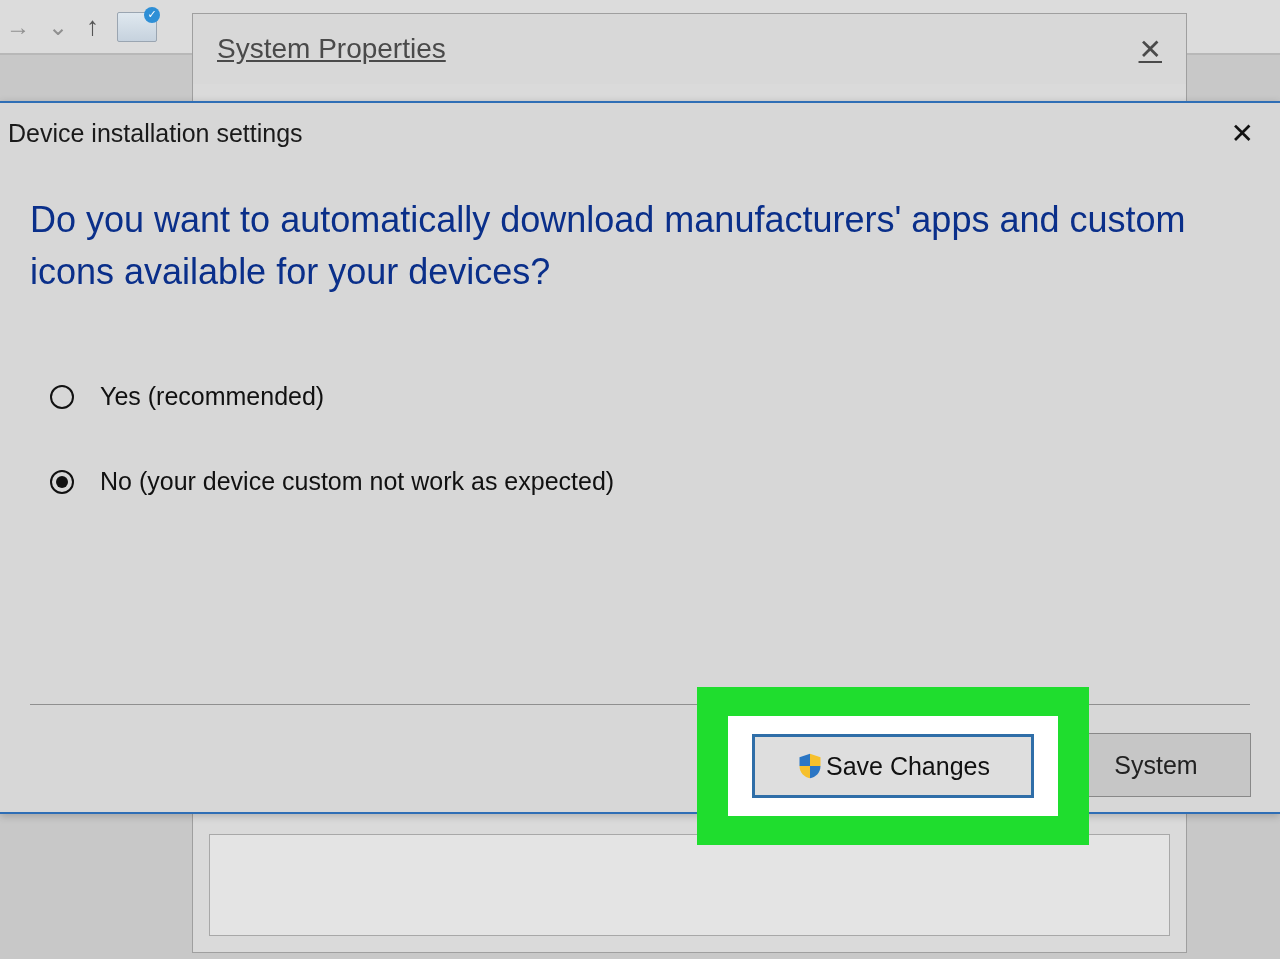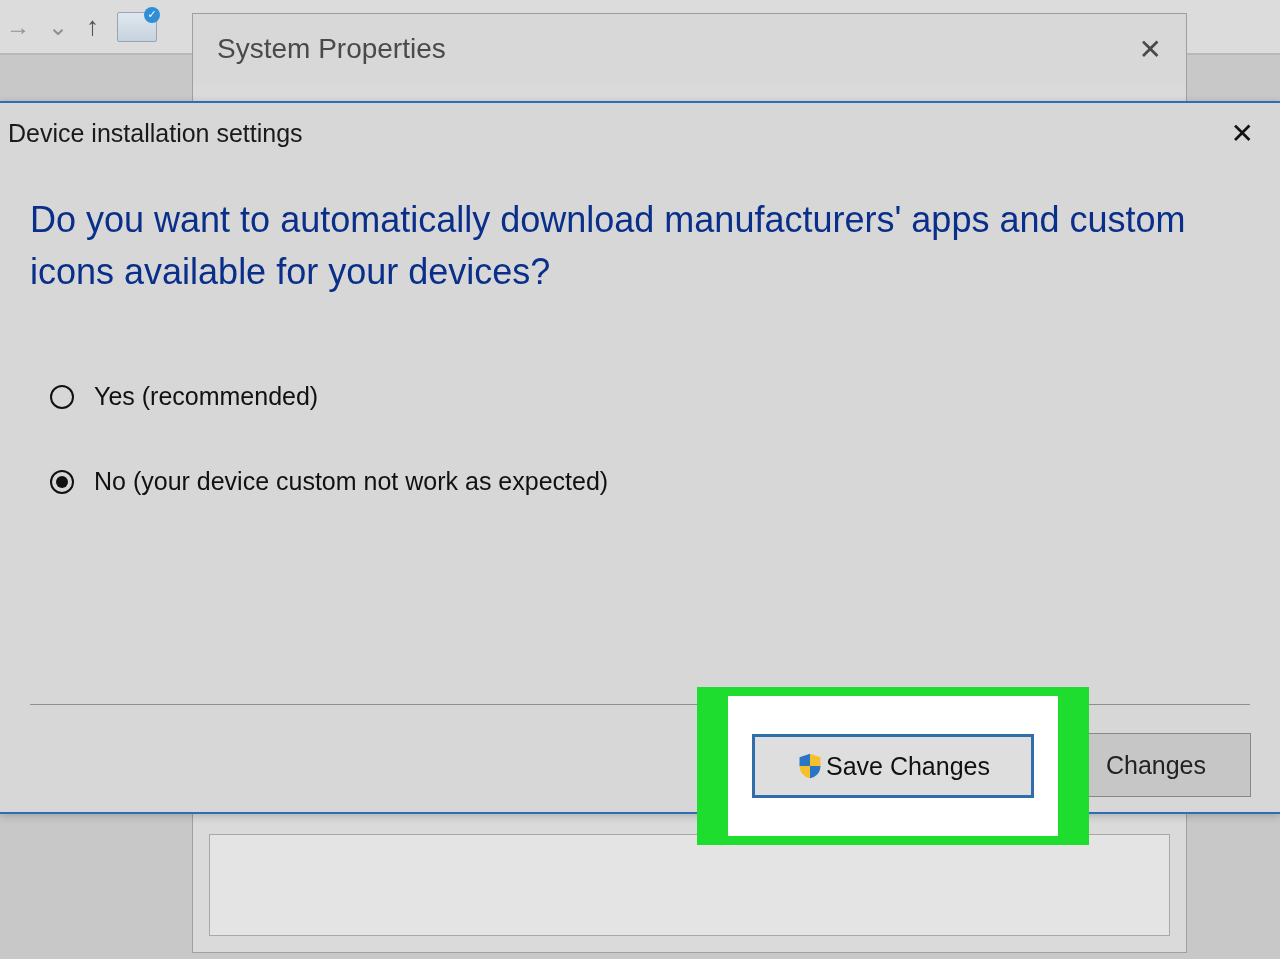--- a/index.html
+++ b/index.html
@@ -59,20 +59,21 @@
       height: 70px;
       display: flex;
       align-items: center;
       justify-content: space-between;
       padding: 0 24px;
       background: #d8d8d8;
     }
     .sysprop-title span {
       font-size: 28px;
       color: #4a4a4a;
+      text-decoration: underline;
     }
     .sysprop-close {
       font-size: 28px;
       color: #5a5a5a;
       cursor: pointer;
     }
     .sysprop-body {
       position: absolute;
       left: 16px; right: 16px;
       top: 820px;
@@ -125,21 +126,21 @@
       line-height: 1.45;
       padding: 40px 34px 0 30px;
     }
 
     .options {
       padding: 84px 0 0 50px;
     }
     .radio-row {
       display: flex;
       align-items: center;
-      gap: 20px;
+      gap: 26px;
       margin-bottom: 56px;
       cursor: pointer;
     }
     .radio {
       width: 24px; height: 24px;
       border: 2px solid #111;
       border-radius: 50%;
       display: flex; align-items: center; justify-content: center;
       flex: none;
     }
@@ -170,21 +171,21 @@
       width: 392px;
       height: 158px;
       background: #1fdd2e;
       display: flex;
       align-items: center;
       justify-content: center;
     }
     .highlight-inner {
       background: #ffffff;
       width: 330px;
-      height: 140px;
+      height: 100px;
       display: flex;
       align-items: center;
       justify-content: center;
     }
 
     .save-btn {
       width: 282px;
       height: 64px;
       background: #dedede;
       border: 3px solid #2f6ea8;
@@ -250,21 +251,21 @@
     </div>
     <div class="radio-row">
       <span class="radio selected"></span>
       <span class="radio-label">No (your device custom not work as expected)</span>
     </div>
   </div>
 
   <hr>
 
   <div class="cancel-btn">
-    <span>Changes</span>
+    <span>System</span>
   </div>
 
   <div class="highlight-box">
     <div class="highlight-inner">
       <div class="save-btn">
         <svg class="shield-icon" viewBox="0 0 32 32">
           <path d="M16 2 L28 6 V16 C28 24 22 29 16 30 C10 29 4 24 4 16 V6 Z" fill="none"></path>
           <path d="M16 2 L28 6 V16 L16 16 Z" fill="#f6c02c"></path>
           <path d="M16 2 L4 6 V16 L16 16 Z" fill="#2b76c4"></path>
           <path d="M16 16 L28 16 C28 24 22 29 16 30 Z" fill="#2b76c4"></path>

